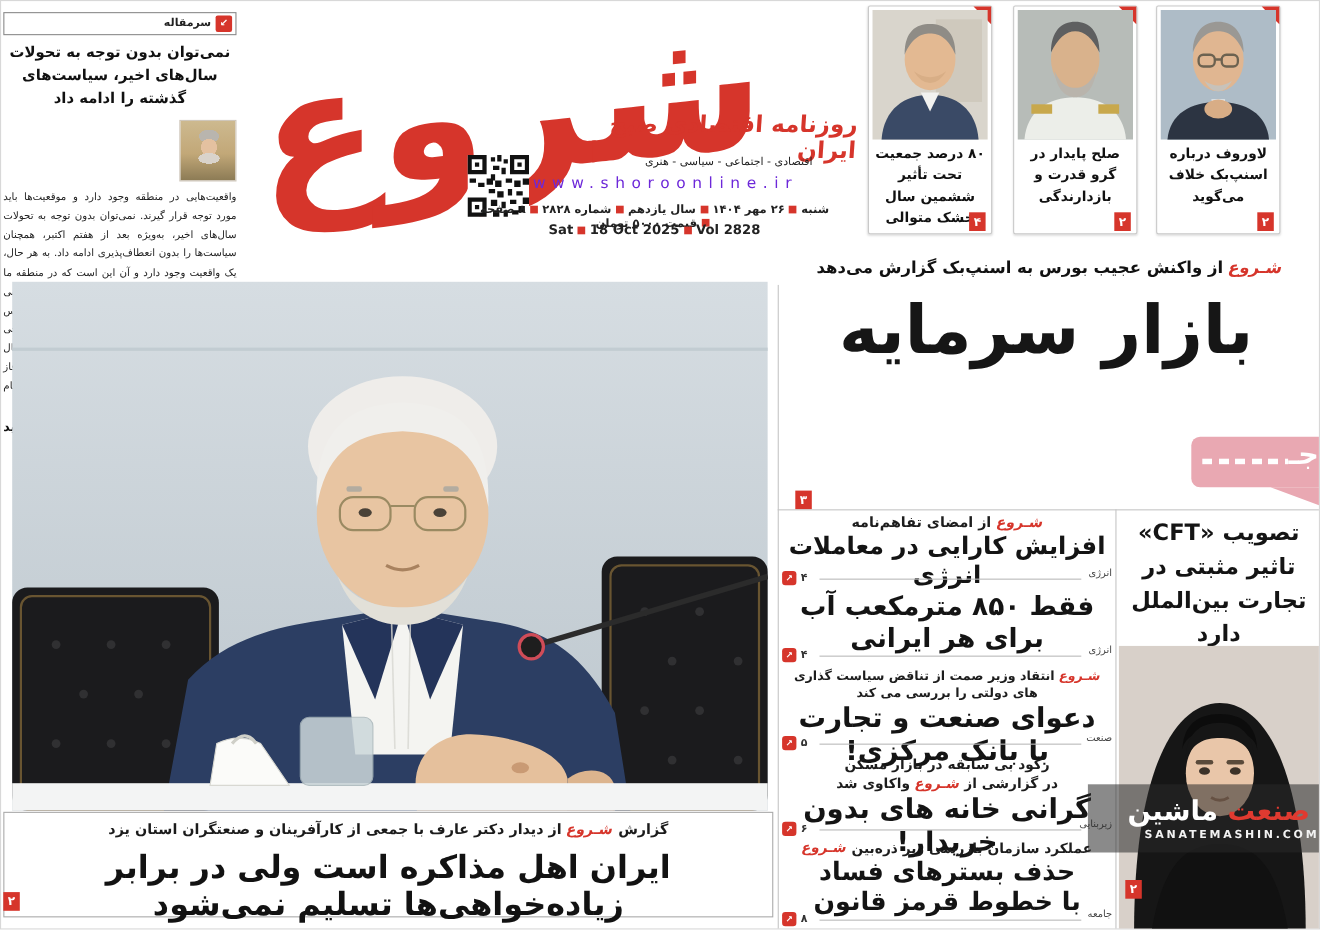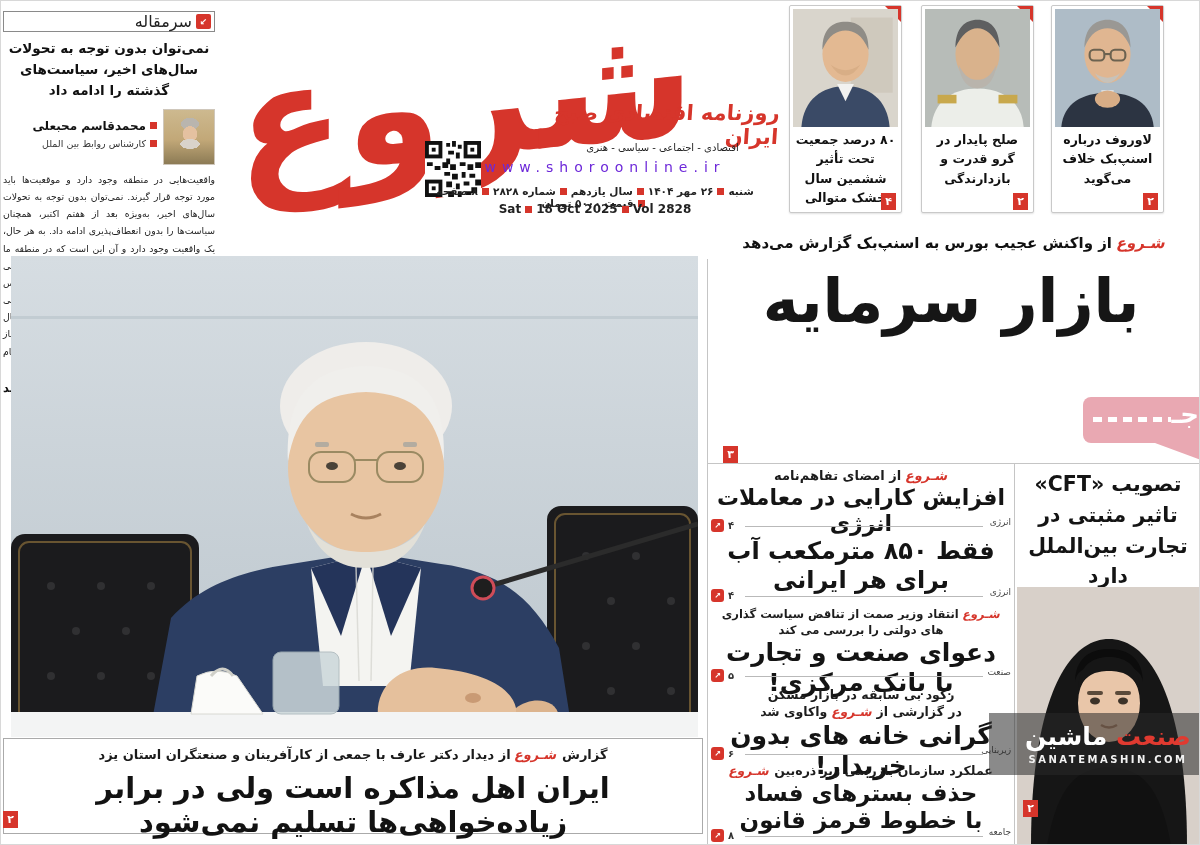--- a/index.html
+++ b/index.html
@@ -11,21 +11,21 @@
   }
   .abs { position:absolute; }
   .rtl { direction:rtl; }
 
   
   #editorial { left:2px; top:10px; width:212px; }
   .ed-header { border:1px solid #8a8a8a; height:21px; display:flex; flex-direction:row-reverse;
                align-items:center; padding:0 3px; gap:4px; background:#fff; }
   .sq-icon { width:15px; height:15px; background:#d6352b; color:#fff; font-size:9px; font-weight:bold;
              display:flex; align-items:center; justify-content:center; border-radius:2px; flex:0 0 auto; }
-  .ed-header-label { font-size:16px; font-weight:normal; color:#222; }
+  .ed-header-label { font-size:10px; font-weight:bold; color:#222; }
   .ed-title { margin-top:6px; font-size:13.5px; font-weight:bold; line-height:1.55; text-align:center; color:#111; }
   .ed-author { margin-top:8px; display:flex; flex-direction:row-reverse; gap:6px; align-items:flex-start; }
   .ed-photo { width:52px; height:56px; flex:0 0 auto; border:1px solid #cfc7bb;
               background:
                 radial-gradient(ellipse 16px 8px at 26px 34px, #d9d3cb 60%, transparent 61%),
                 radial-gradient(ellipse 12px 13px at 26px 24px, #e4c1a0 60%, transparent 61%),
                 radial-gradient(ellipse 15px 10px at 26px 14px, #b9b5ae 60%, transparent 61%),
                 linear-gradient(180deg,#cdb98f 0%, #c2a878 55%, #8c7b55 100%); }
   .ed-lines { flex:1; padding-top:10px; }
   .ed-line { display:flex; flex-direction:row-reverse; align-items:center; gap:4px; margin-bottom:5px; }
@@ -101,21 +101,21 @@
               line-height:1.5; color:#141414; }
   #cft-photo { left:1016px; top:586px; width:184px; height:259px; }
   #cft-badge { left:1022px; top:799px; z-index:6; }
 
   
   #watermark { left:988px; top:712px; width:212px; height:62px; background:rgba(42,42,42,.55); z-index:5;
                display:flex; flex-direction:column; align-items:center; justify-content:center; padding-left:26px; }
   #wm-brand { font-size:25px; font-weight:800; line-height:1.1; }
   #wm-brand .wm1 { color:#e03a30; }
   #wm-brand .wm2 { color:#ffffff; }
-  #wm-domain { font-size:10px; letter-spacing:2.5px; color:#f2f2f2; font-weight:bold; margin-top:3px; }
+  #wm-domain { font-size:10px; letter-spacing:2.5px; color:#f2f2f2; font-weight:bold; margin-top:3px;padding-left:24px; }
 
   
   #bottom-block { left:2px; top:737px; width:700px; height:96px; border:1px solid #aaa; background:#fff; }
   #bottom-kicker { position:absolute; top:8px; left:0; right:0; text-align:center; font-size:13px;
                    font-weight:bold; color:#1b1b1b; }
   #bottom-head { position:absolute; top:32px; left:4px; right:4px; text-align:center; font-size:29px;
                  font-weight:800; color:#121212; letter-spacing:-0.5px; }
   #bottom-badge { left:2px; top:810px; }
 </style>
 </head>
@@ -124,30 +124,20 @@
 <div id="page">
 
   <div id="editorial" class="abs">
     <div class="ed-header">
       <span class="sq-icon">↙</span>
       <span class="ed-header-label">سرمقاله</span>
     </div>
     <div class="ed-title rtl">نمی‌توان بدون توجه به تحولات سال‌های اخیر، سیاست‌های گذشته را ادامه داد</div>
     <div class="ed-author">
       <div class="ed-photo"></div>
-      <div class="ed-lines">
-        <div class="ed-line">
-          <span class="bullet"></span>
-          <span class="ed-name">محمدقاسم محبعلی</span>
-        </div>
-        <div class="ed-line">
-          <span class="bullet"></span>
-          <span class="ed-role">کارشناس روابط بین الملل</span>
-        </div>
-      </div>
     </div>
     <div class="ed-body rtl">واقعیت‌هایی در منطقه وجود دارد و موقعیت‌ها باید مورد توجه قرار گیرند. نمی‌توان بدون توجه به تحولات سال‌های اخیر، به‌ویژه بعد از هفتم اکتبر، همچنان سیاست‌ها را بدون انعطاف‌پذیری ادامه داد. به هر حال، یک واقعیت وجود دارد و آن این است که در منطقه ما یک محور عربی-اسرائیلی و یک محور ایرانی-عربی وجود دارد. در رابطه با شرایط حال حاضر منطقه پس از نشست شرم الشیخ و تاثیر آن بر سیاست خارجی ایران، اینکه بگوییم صلح اتفاق افتاده زود است. در حال حاضر در غزه آتش‌بس برقرار شده و مرحله اول با فاز اول طرح ۲۰ ماده‌ای رئیس‌جمهور آمریکا به انجام رسیده است.</div>
     <div class="ed-footer">در صفحه ۲ بخوانید</div>
   </div>
 
   <div id="logo" class="abs">شروع</div>
 
   <div id="qr" class="abs">
     <svg width="56" height="58" viewBox="0 0 29 29">
       <rect width="29" height="29" fill="#fff"></rect>

